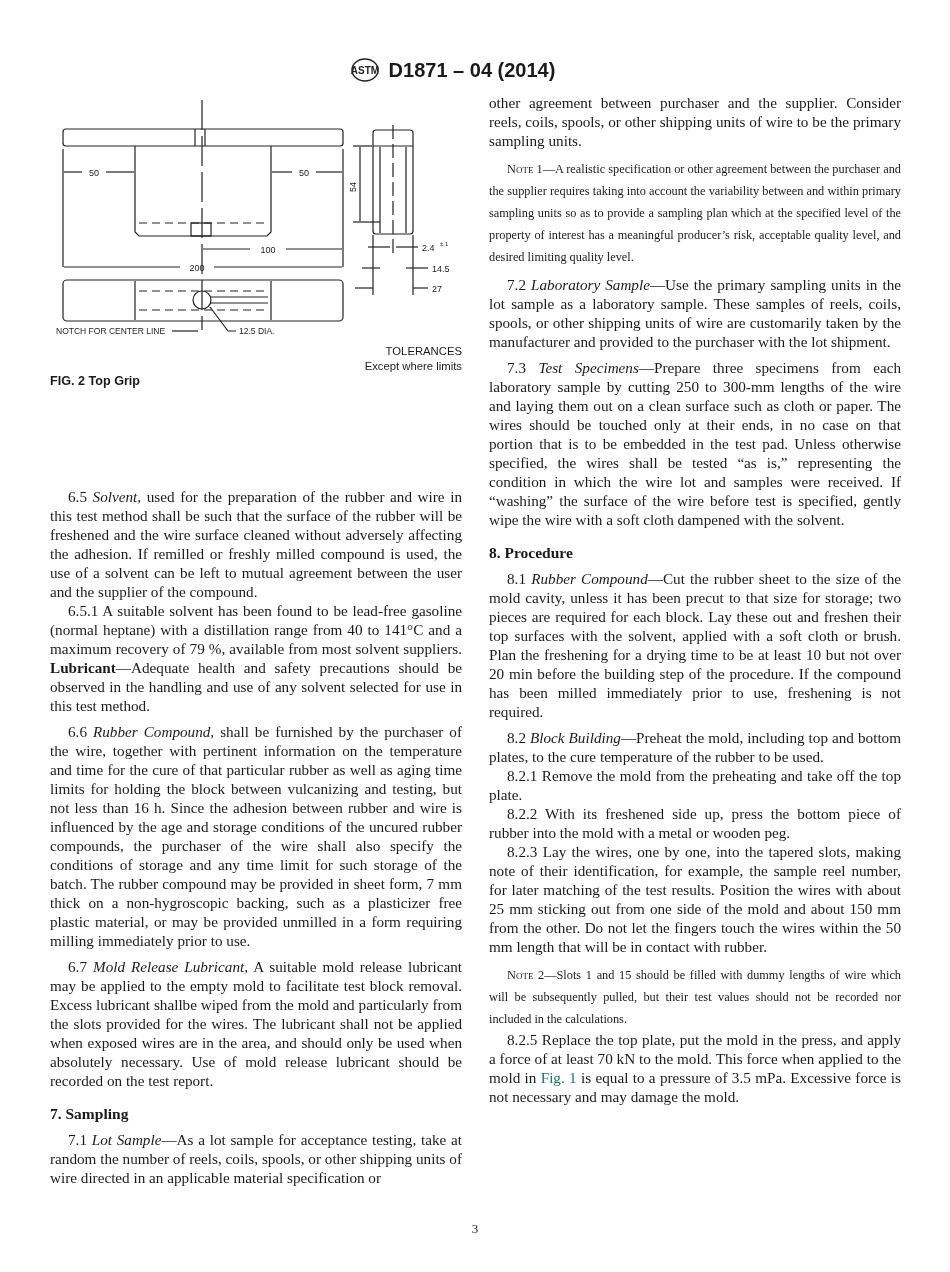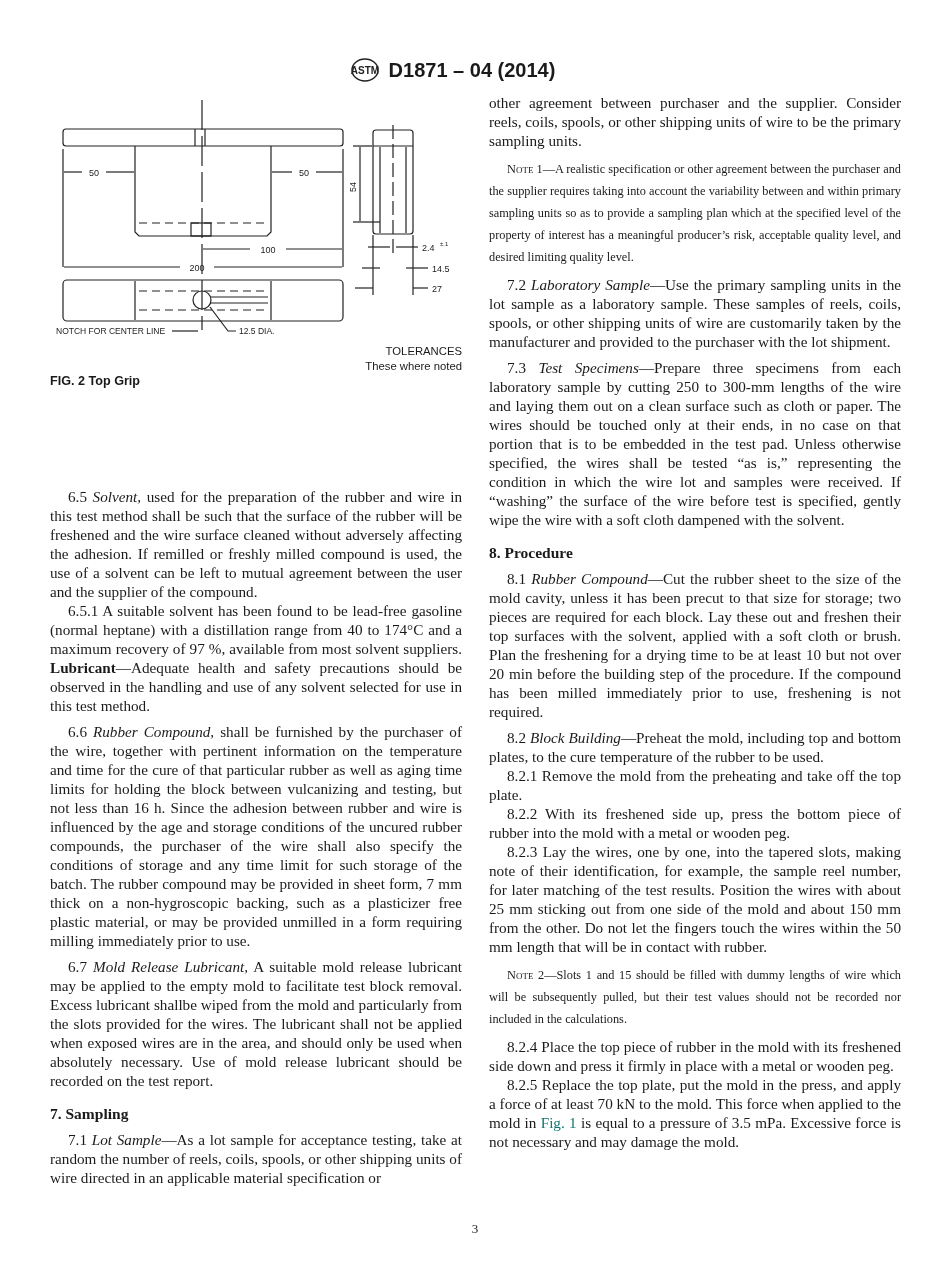--- a/index.html
+++ b/index.html
@@ -100,43 +100,42 @@
     <text x="306" y="92" font-size="9" fill="#222" transform="rotate(-90 306 92)" text-anchor="middle">54</text>
     <text x="372" y="156" font-size="9" fill="#222">2.4</text>
     <text x="390" y="151" font-size="6" fill="#222">±.1</text>
     <text x="382" y="177" font-size="9" fill="#222">14.5</text>
     <text x="382" y="197" font-size="9" fill="#222">27</text>
     <text x="6" y="239" font-size="8.5" fill="#222">NOTCH FOR CENTER LINE</text>
     <text x="189" y="239" font-size="8.5" fill="#222">12.5 DIA.</text>
   </svg>
   <div class="tol">
     <div>TOLERANCES</div>
-    <div>These where noted</div>
+    <div>Except where limits</div>
   </div>
   <div class="fig-caption">FIG. 2 Top Grip</div>
 </div>
 
 <div class="col left" style="top:487px;">
   <p class="ind"><span>6.5 </span><i>Solvent,</i><span> used for the preparation of the rubber and wire in this test method shall be such that the surface of the rubber will be freshened and the wire surface cleaned without adversely affecting the adhesion. If remilled or freshly milled compound is used, the use of a solvent can be left to mutual agreement between the user and the supplier of the compound.</span></p>
-  <p class="ind"><span>6.5.1 A suitable solvent has been found to be lead-free gasoline (normal heptane) with a distillation range from 40 to 174°C and a maximum recovery of 97 %, available from most solvent suppliers. </span><b>Lubricant</b><span>—Adequate health and safety precautions should be observed in the handling and use of any solvent selected for use in this test method.</span></p>
+  <p class="ind"><span>6.5.1 A suitable solvent has been found to be lead-free gasoline (normal heptane) with a distillation range from 40 to 141°C and a maximum recovery of 79 %, available from most solvent suppliers. </span><b>Lubricant</b><span>—Adequate health and safety precautions should be observed in the handling and use of any solvent selected for use in this test method.</span></p>
   <p class="ind gap"><span>6.6 </span><i>Rubber Compound,</i><span> shall be furnished by the purchaser of the wire, together with pertinent information on the temperature and time for the cure of that particular rubber as well as aging time limits for holding the block between vulcanizing and testing, but not less than 16 h. Since the adhesion between rubber and wire is influenced by the age and storage conditions of the uncured rubber compounds, the purchaser of the wire shall also specify the conditions of storage and any time limit for such storage of the batch. The rubber compound may be provided in sheet form, 7 mm thick on a non-hygroscopic backing, such as a plasticizer free plastic material, or may be provided unmilled in a form requiring milling immediately prior to use.</span></p>
   <p class="ind gap"><span>6.7 </span><i>Mold Release Lubricant,</i><span> A suitable mold release lubricant may be applied to the empty mold to facilitate test block removal. Excess lubricant shallbe wiped from the mold and particularly from the slots provided for the wires. The lubricant shall not be applied when exposed wires are in the area, and should only be used when absolutely necessary. Use of mold release lubricant should be recorded on the test report.</span></p>
   <h3>7.  Sampling</h3>
   <p class="ind"><span>7.1 </span><i>Lot Sample</i><span>—As a lot sample for acceptance testing, take at random the number of reels, coils, spools, or other shipping units of wire directed in an applicable material specification or</span></p>
 </div>
 
 <div class="col right">
   <p>other agreement between purchaser and the supplier. Consider reels, coils, spools, or other shipping units of wire to be the primary sampling units.</p>
   <p class="note ind" style="margin-top:8px"><span style="font-variant:small-caps">Note</span><span> 1—A realistic specification or other agreement between the purchaser and the supplier requires taking into account the variability between and within primary sampling units so as to provide a sampling plan which at the specified level of the property of interest has a meaningful producer’s risk, acceptable quality level, and desired limiting quality level.</span></p>
   <p class="ind gap"><span>7.2 </span><i>Laboratory Sample</i><span>—Use the primary sampling units in the lot sample as a laboratory sample. These samples of reels, coils, spools, or other shipping units of wire are customarily taken by the manufacturer and provided to the purchaser with the lot shipment.</span></p>
   <p class="ind gap"><span>7.3 </span><i>Test Specimens</i><span>—Prepare three specimens from each laboratory sample by cutting 250 to 300-mm lengths of the wire and laying them out on a clean surface such as cloth or paper. The wires should be touched only at their ends, in no case on that portion that is to be embedded in the test pad. Unless otherwise specified, the wires shall be tested “as is,” representing the condition in which the wire lot and samples were received. If “washing” the surface of the wire before test is specified, gently wipe the wire with a soft cloth dampened with the solvent.</span></p>
   <h3>8.  Procedure</h3>
   <p class="ind"><span>8.1 </span><i>Rubber Compound</i><span>—Cut the rubber sheet to the size of the mold cavity, unless it has been precut to that size for storage; two pieces are required for each block. Lay these out and freshen their top surfaces with the solvent, applied with a soft cloth or brush. Plan the freshening for a drying time to be at least 10 but not over 20 min before the building step of the procedure. If the compound has been milled immediately prior to use, freshening is not required.</span></p>
   <p class="ind gap"><span>8.2 </span><i>Block Building</i><span>—Preheat the mold, including top and bottom plates, to the cure temperature of the rubber to be used.</span></p>
   <p class="ind">8.2.1 Remove the mold from the preheating and take off the top plate.</p>
   <p class="ind">8.2.2 With its freshened side up, press the bottom piece of rubber into the mold with a metal or wooden peg.</p>
   <p class="ind">8.2.3 Lay the wires, one by one, into the tapered slots, making note of their identification, for example, the sample reel number, for later matching of the test results. Position the wires with about 25 mm sticking out from one side of the mold and about 150 mm from the other. Do not let the fingers touch the wires within the 50 mm length that will be in contact with rubber.</p>
   <p class="note ind" style="margin-top:8px"><span style="font-variant:small-caps">Note</span><span> 2—Slots 1 and 15 should be filled with dummy lengths of wire which will be subsequently pulled, but their test values should not be recorded nor included in the calculations.</span></p>
-  <p class="ind gap">8.2.4 Place the top piece of rubber in the mold with its freshened side down and press it firmly in place with a metal or wooden peg.</p>
   <p class="ind"><span>8.2.5 Replace the top plate, put the mold in the press, and apply a force of at least 70 kN to the mold. This force when applied to the mold in </span><a class="link">Fig. 1</a><span> is equal to a pressure of 3.5 mPa. Excessive force is not necessary and may damage the mold.</span></p>
 </div>
 
 <div class="page-num">3</div>
 
 </body></html>

